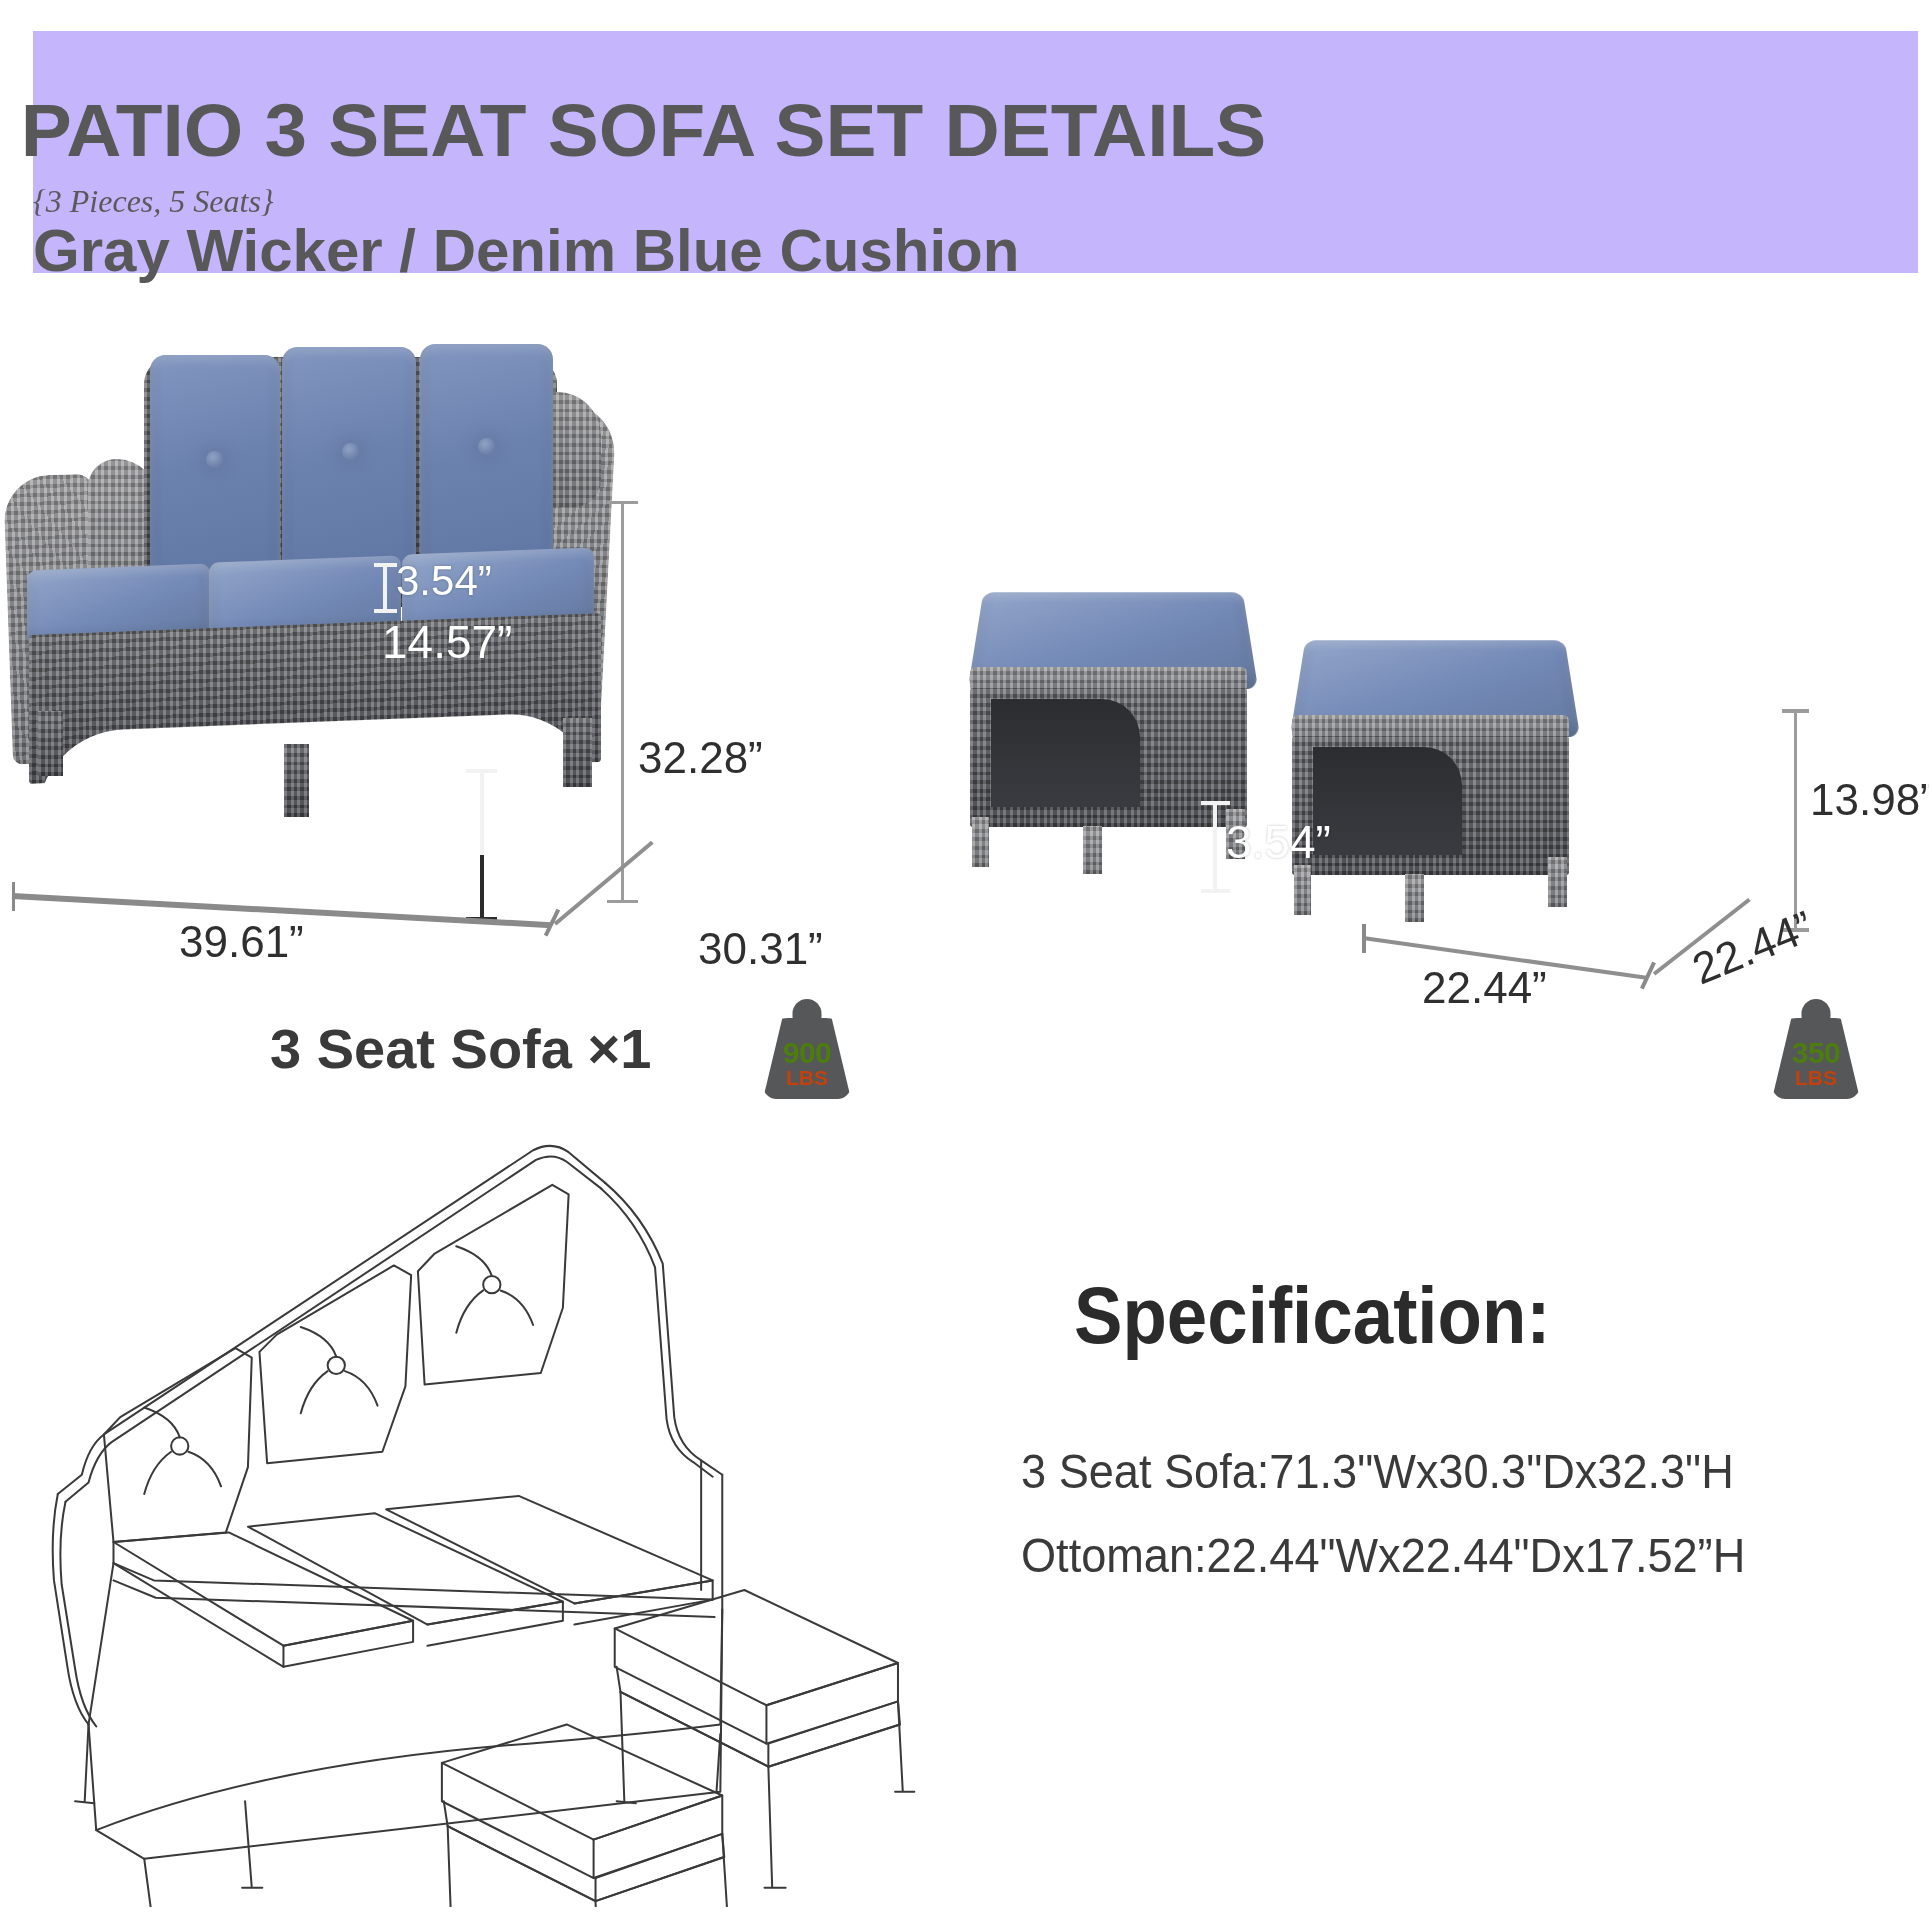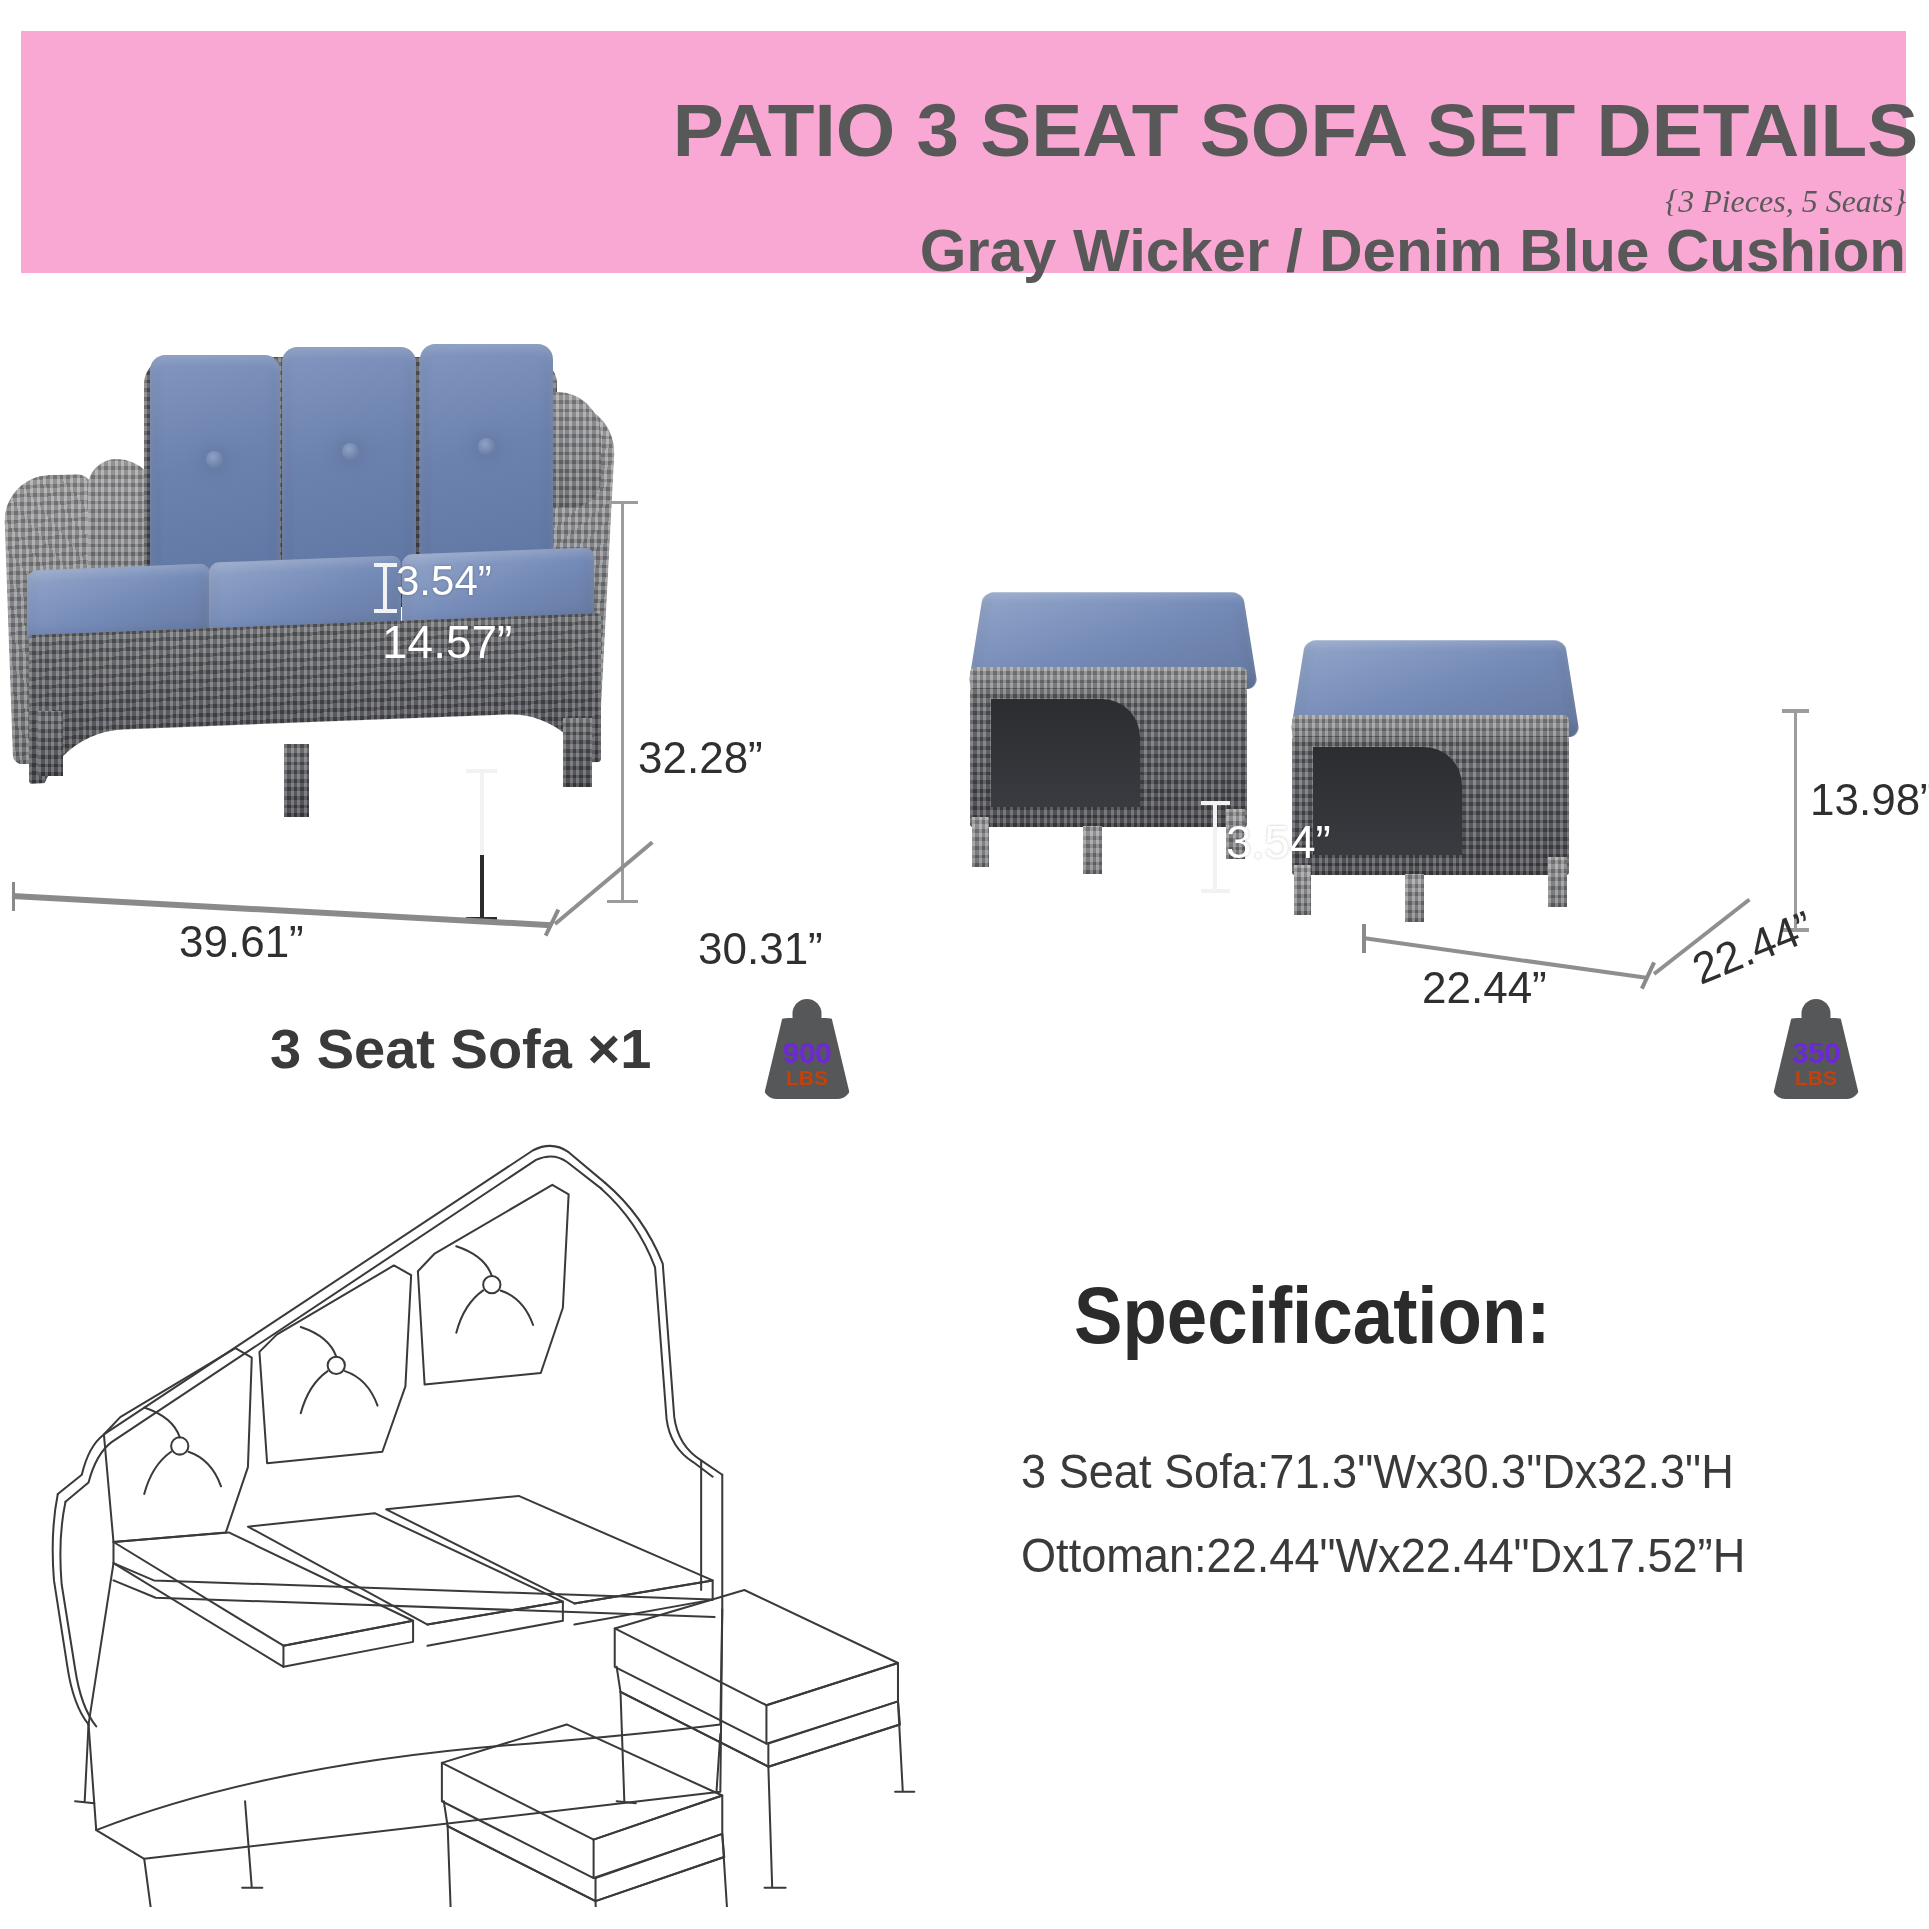--- a/index.html
+++ b/index.html
@@ -6,25 +6,25 @@
   html, body {
     width: 1929px; height: 1929px;
     background: #ffffff;
     font-family: "Liberation Sans", sans-serif;
     overflow: hidden;
   }
   #page { position: relative; width: 1929px; height: 1929px; background:#fff; }
 
   
   .header-band {
-    position: absolute; left: 21px; top: 31px;
+    position: absolute; left: 33px; top: 31px;
     width: 1885px; height: 242px;
-    background: #f9a8d4;
+    background: #c4b5fd;
     display: flex; flex-direction: column;
-    align-items: flex-end; justify-content: flex-start;
+    align-items: flex-start; justify-content: flex-start;
     padding-top: 7.7px;
   }
   .title-main {
     font-family: "Liberation Sans", sans-serif;
     font-weight: 700;
     font-size: 75px;
     letter-spacing: 0px;
     color: #585858;
     line-height: 1.0;
     transform: scaleX(1.02);
@@ -86,21 +86,21 @@
     background: #555759;
   }
   .weight-badge .body {
     position: absolute; left: 0; top: 19px; width: 88px; height: 81px;
     background: #555759;
     border-radius: 25px 25px 13.4px 13.4px;
     clip-path: polygon(22% 0%, 78% 0%, 100% 100%, 0% 100%);
   }
   .weight-badge .num {
     position: absolute; left: 0; top: 37px; width: 88px;
-    text-align: center; color: #6d28d9; font-weight: 700;
+    text-align: center; color: #4d7c0f; font-weight: 700;
     font-size: 30px; font-family: "Liberation Sans", sans-serif;
     letter-spacing: -0.5px;
   }
   .weight-badge .unit {
     position: absolute; left: 0; top: 67px; width: 88px;
     text-align: center; color: #c2410c; font-weight: 700;
     font-size: 21px; font-family: "Liberation Sans", sans-serif;
   }
 
   

